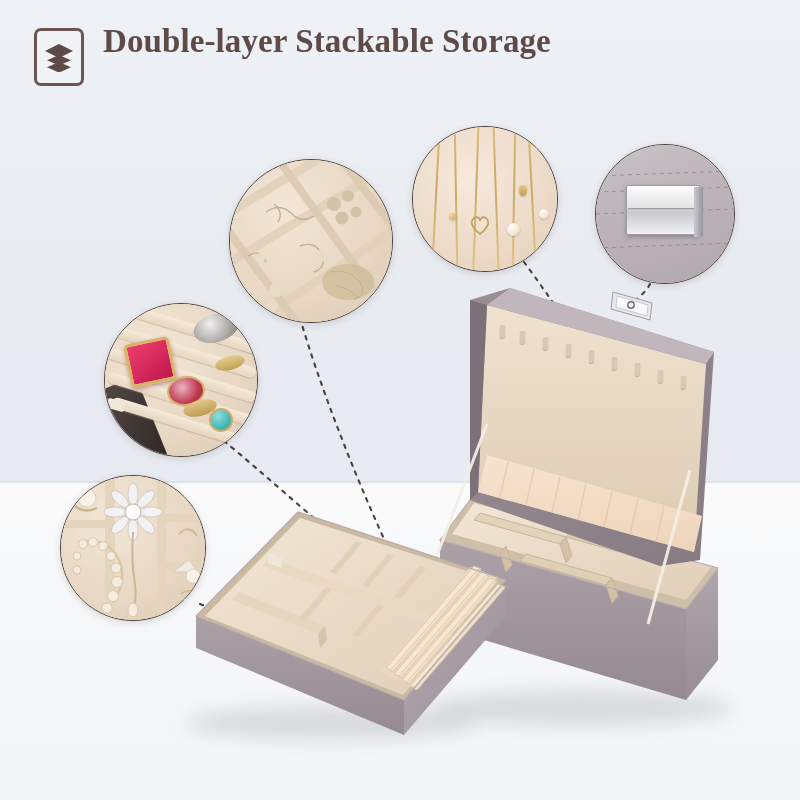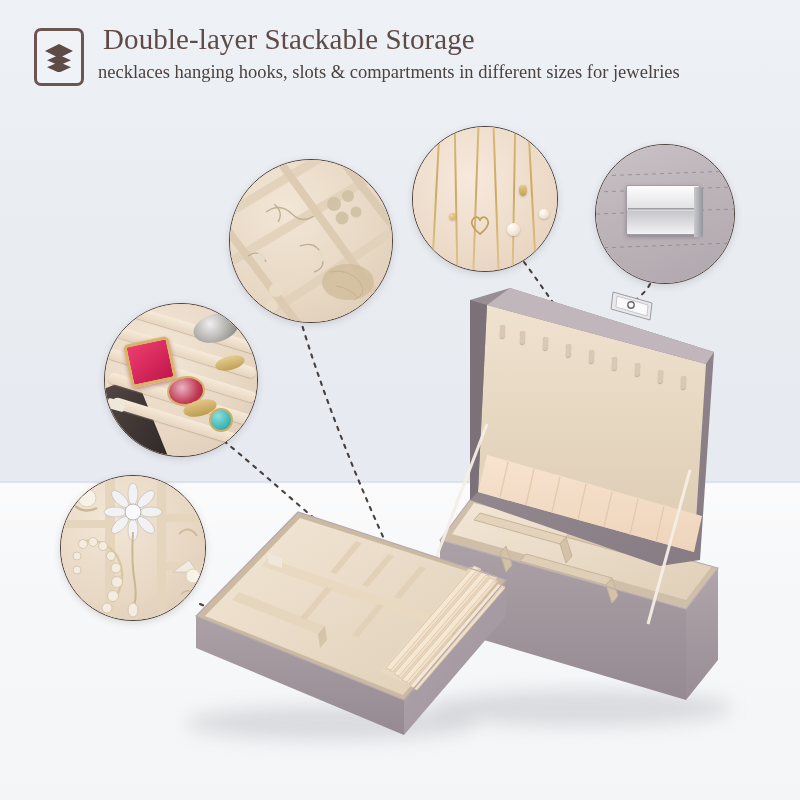--- a/index.html
+++ b/index.html
@@ -24,21 +24,21 @@
   
   .header{position:absolute;left:0;top:0;width:800px;height:100px;}
   .stack-icon{
     position:absolute;left:34px;top:28px;width:44px;height:52px;
     border:3px solid #6c5450;border-radius:7px;
     background:rgba(255,255,255,.18);
   }
   .stack-icon svg{position:absolute;left:50%;top:50%;transform:translate(-50%,-50%);}
   .title{
     position:absolute;left:103px;top:23px;
-    font-size:29px;font-weight:400;letter-spacing:.1px;
+    font-size:33px;font-weight:700;letter-spacing:.1px;
     color:#5e4a46;white-space:nowrap;
     font-family:"Liberation Serif", serif;
     text-align:right;
   }
   .subtitle{
     position:absolute;left:98px;top:62px;
     font-size:18.5px;color:#4c4240;white-space:nowrap;
     font-family:"Liberation Serif", serif;
   }
   
@@ -94,21 +94,20 @@
 
   <div class="header">
     <div class="stack-icon">
       <svg width="30" height="30" viewBox="0 0 30 30">
         <polygon points="15,2 29,9 15,16 1,9" fill="#5e4a46"></polygon>
         <polygon points="15,13 27,18.3 15,23.6 3,18.3" fill="#5e4a46"></polygon>
         <polygon points="15,20 27,25.3 15,30.6 3,25.3" fill="#5e4a46"></polygon>
       </svg>
     </div>
     <div class="title">Double-layer Stackable Storage</div>
-    <div class="subtitle">necklaces hanging hooks, slots &amp; compartments in different sizes for jewelries</div>
   </div>
 
   <svg class="connectors">
     <g fill="none" stroke="#4a3f3d" stroke-width="2.1" stroke-linecap="round" stroke-dasharray="3.4 6.2">
       <path d="M300,318 C318,380 352,470 390,552"></path>
       <path d="M524,262 C552,300 586,350 614,396"></path>
       <path d="M650,284 C646,292 638,298 632,303"></path>
       <path d="M224,441 C262,472 312,518 354,551"></path>
       <path d="M200,604 C228,616 264,630 298,639"></path>
     </g>

